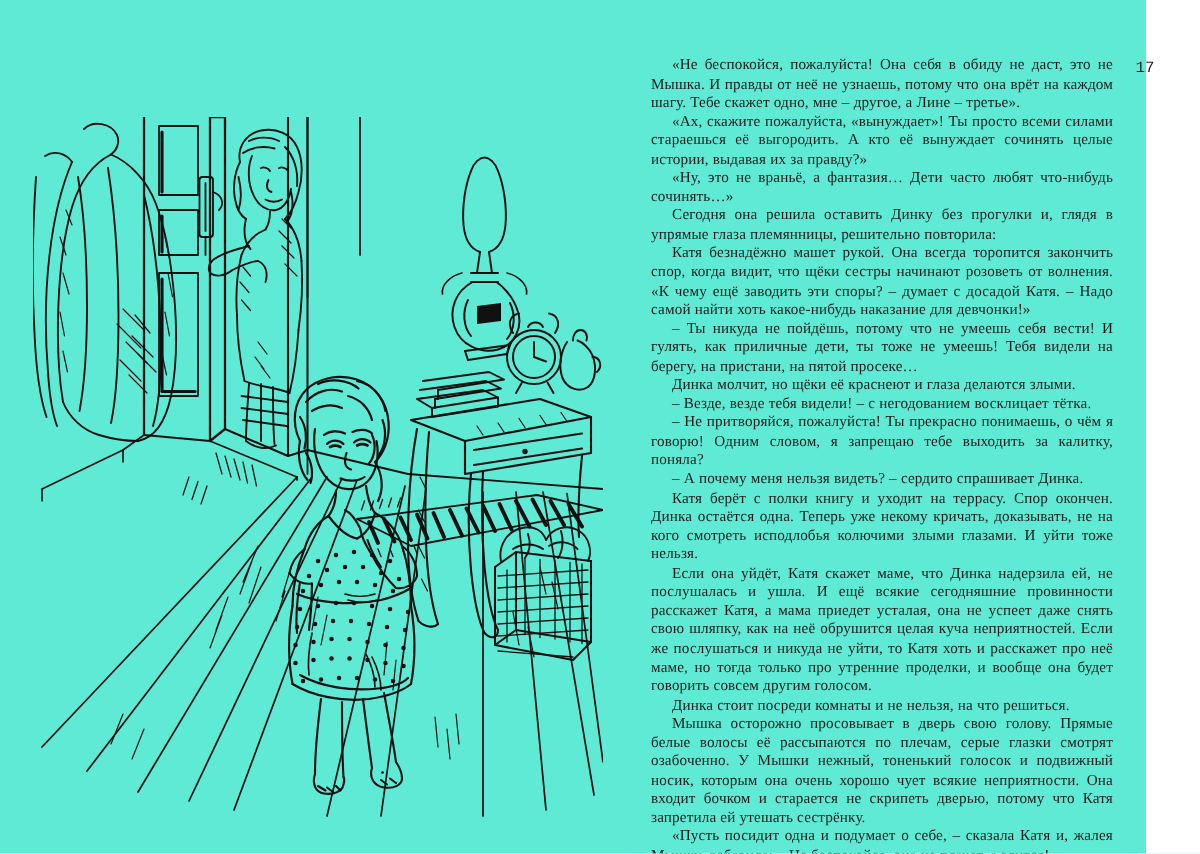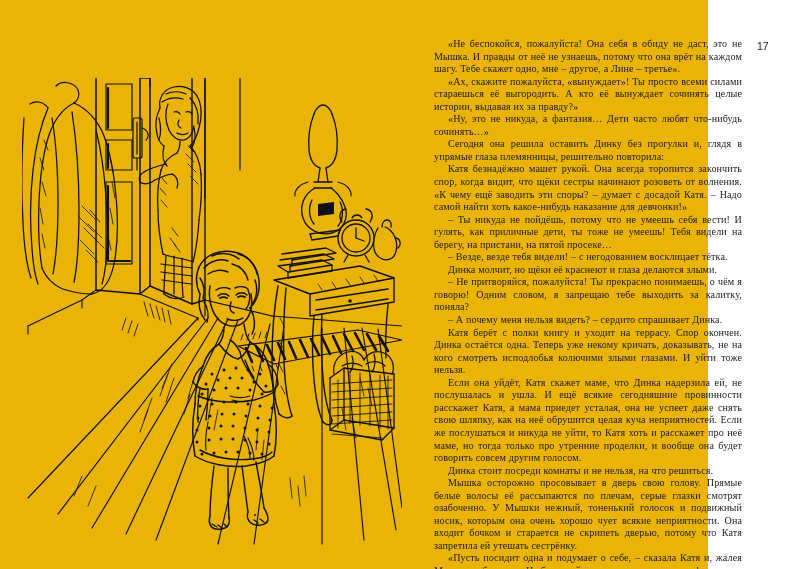--- a/index.html
+++ b/index.html
@@ -10,23 +10,23 @@
   }
   body {
     width: 800px;
     height: 569px;
     overflow: hidden;
     font-family: "Liberation Serif", "DejaVu Serif", serif;
     color: #1b1b1b;
   }
   #page {
     position: relative;
-    width: 708px;
+    width: 764px;
     height: 569px;
-    background: #eab308;
+    background: #5eead4;
   }
 
   
   #illustration {
     position: absolute;
     left: 22px;
     top: 78px;
     width: 380px;
     height: 470px;
   }
@@ -58,21 +58,21 @@
 
   
   #folio {
     position: absolute;
     left: 757px;
     top: 40px;
     width: 30px;
     font-size: 10.5px;
     line-height: 12.5px;
     text-align: left;
-    font-family: Liberation Sans, sans-serif;
+    font-family: Liberation Mono, monospace;
     color: #1b1b1b;
   }
 
   
   .ink {
     fill: none;
     stroke: #111111;
     stroke-linecap: round;
     stroke-linejoin: round;
   }
@@ -499,26 +499,26 @@
         <path d="M122 224 L126 238 M128 226 L132 240 M134 228 L138 242 M140 230 L143 244 M146 232 L149 246"></path>
         <path d="M104 240 L100 252 M110 243 L106 255 M116 246 L112 258"></path>
       </g>
 
     </svg>
   </div>
 
   <div id="text-column">
     <p class="para">«Не беспокойся, пожалуйста! Она себя в обиду не даст, это не Мышка. И правды от неё не узнаешь, потому что она врёт на каждом шагу. Тебе скажет одно, мне – другое, а Лине – третье».</p>
     <p class="para">«Ах, скажите пожалуйста, «вынуждает»! Ты просто всеми силами стараешься её выгородить. А кто её вынуждает сочинять целые истории, выдавая их за правду?»</p>
-    <p class="para">«Ну, это не никуда, а фантазия… Дети часто любят что-нибудь сочинять…»</p>
+    <p class="para">«Ну, это не враньё, а фантазия… Дети часто любят что-нибудь сочинять…»</p>
     <p class="para">Сегодня она решила оставить Динку без прогулки и, глядя в упрямые глаза племянницы, решительно повторила:</p>
     <p class="para">Катя безнадёжно машет рукой. Она всегда торопится закончить спор, когда видит, что щёки сестры начинают розоветь от волнения. «К чему ещё заводить эти споры? – думает с досадой Катя. – Надо самой найти хоть какое-нибудь наказание для девчонки!»</p>
     <p class="para">– Ты никуда не пойдёшь, потому что не умеешь себя вести! И гулять, как приличные дети, ты тоже не умеешь! Тебя видели на берегу, на пристани, на пятой просеке…</p>
+    <p class="para">Динка молчит, но щёки её краснеют и глаза делаются злыми.</p>
     <p class="para">– Везде, везде тебя видели! – с негодованием восклицает тётка.</p>
-    <p class="para">Динка молчит, но щёки её краснеют и глаза делаются злыми.</p>
     <p class="para">– Не притворяйся, пожалуйста! Ты прекрасно понимаешь, о чём я говорю! Одним словом, я запрещаю тебе выходить за калитку, поняла?</p>
     <p class="para">– А почему меня нельзя видеть? – сердито спрашивает Динка.</p>
     <p class="para">Катя берёт с полки книгу и уходит на террасу. Спор окончен. Динка остаётся одна. Теперь уже некому кричать, доказывать, не на кого смотреть исподлобья колючими злыми глазами. И уйти тоже нельзя.</p>
     <p class="para">Если она уйдёт, Катя скажет маме, что Динка надерзила ей, не послушалась и ушла. И ещё всякие сегодняшние провинности расскажет Катя, а мама приедет усталая, она не успеет даже снять свою шляпку, как на неё обрушится целая куча неприятностей. Если же послушаться и никуда не уйти, то Катя хоть и расскажет про неё маме, но тогда только про утренние проделки, и вообще она будет говорить совсем другим голосом.</p>
     <p class="para">Динка стоит посреди комнаты и не нельзя, на что решиться.</p>
     <p class="para">Мышка осторожно просовывает в дверь свою голову. Прямые белые волосы её рассыпаются по плечам, серые глазки смотрят озабоченно. У Мышки нежный, тоненький голосок и подвижный носик, которым она очень хорошо чует всякие неприятности. Она входит бочком и старается не скрипеть дверью, потому что Катя запретила ей утешать сестрёнку.</p>
     <p class="para">«Пусть посидит одна и подумает о себе, – сказала Катя и, жалея Мышку, добавила: – Не беспокойся, она не плачет, а злится!»</p>
   </div>
 
   <div id="folio">17</div>

